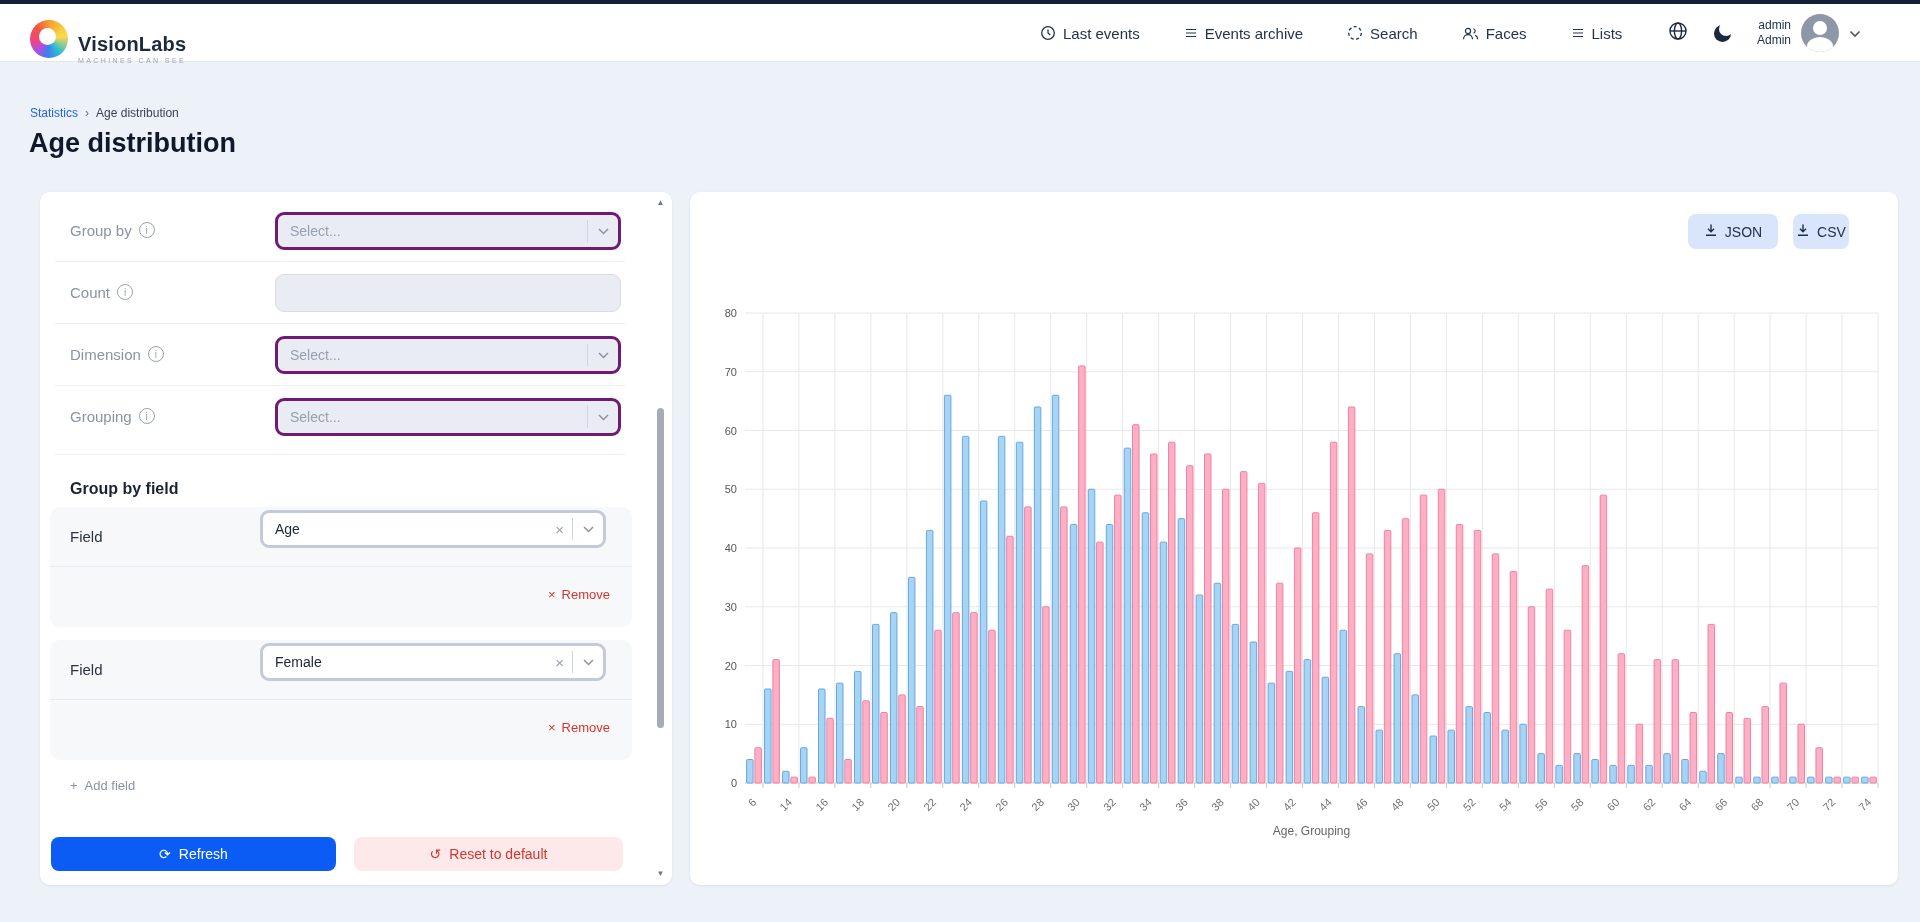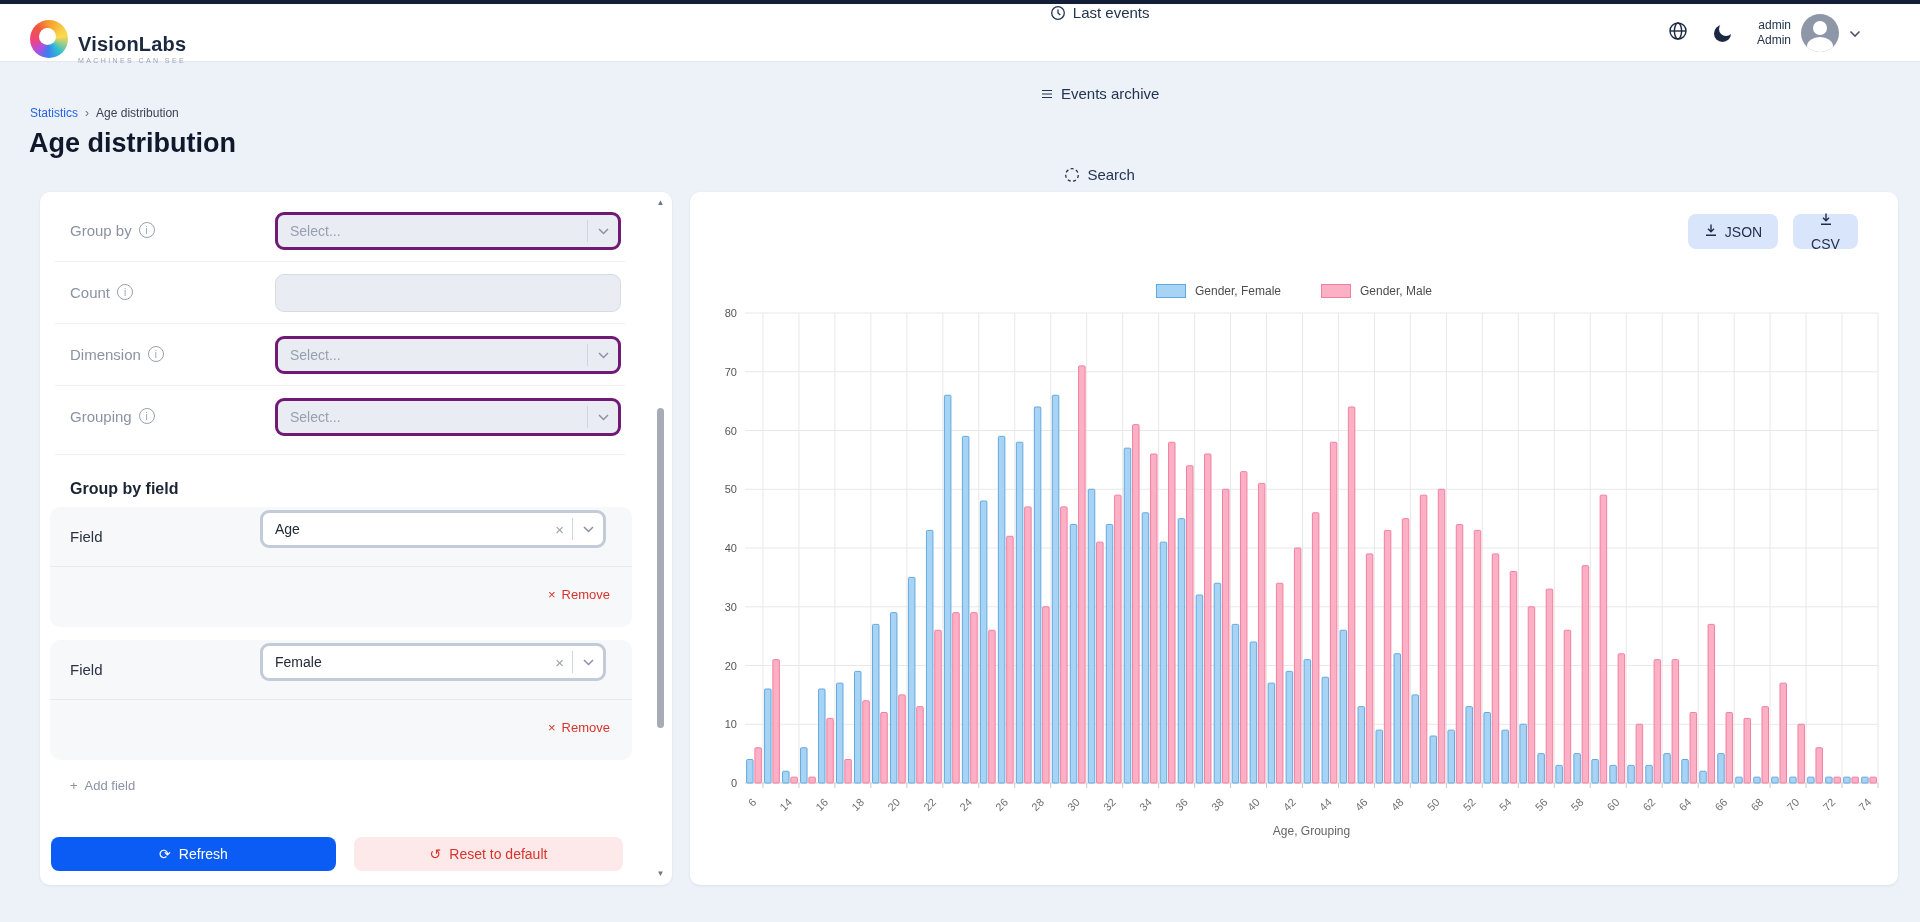--- a/index.html
+++ b/index.html
@@ -9,21 +9,21 @@
   #header { position:absolute; left:0; top:0; width:1920px; height:62px; background:#ffffff;
             border-top:4px solid #131f38; border-bottom:1px solid #e5e8f0; }
   .brand { position:absolute; left:30px; top:10px; display:flex; align-items:center; }
   .logo-ring { width:38px; height:38px; border-radius:50%; position:relative;
     background:conic-gradient(from 0deg, #f59c2f, #f7cf46 55deg, #ffd84d 80deg, #2fc0cf 140deg, #3e7df2 185deg, #b44ede 225deg, #f0447b 265deg, #f05540 315deg, #f59c2f 360deg); }
   .logo-ring::after { content:""; position:absolute; left:9px; top:8px; width:17px; height:17px; border-radius:50%; background:#ffffff; }
   .brand-text { margin-left:10px;margin-top:19px; }
   .brand-name { font-size:20px; font-weight:bold; color:#1b2940; letter-spacing:.2px; }
   .brand-tagline { font-size:7px; letter-spacing:2.4px; color:#9aa3b5; margin-top:1px; }
 
-  #nav { position:absolute; left:1040px; top:0; height:58px; display:flex; align-items:center; gap:64px;flex-direction:column; }
+  #nav { position:absolute; left:1040px; top:0; height:58px; display:flex; align-items:center; gap:44px; }
   .nav-item { display:flex; align-items:center; gap:7px; font-size:15px; color:#22344f; cursor:pointer; white-space:nowrap; }
   .nav-item svg { display:block; }
 
   .hdr-tools { position:absolute; left:1668px; top:0; height:58px; display:flex; align-items:center; gap:26px; }
   .crescent { width:17px; height:17px; border-radius:50%; background:#1b2940; position:relative; display:inline-block; }
   .crescent::after { content:""; position:absolute; left:5px; top:-3px; width:14px; height:14px; border-radius:50%; background:#ffffff; }
   .user-block { display:flex; align-items:center; gap:10px; }
   .user-names { text-align:right; font-size:12px; color:#22344f; line-height:15px; }
   .avatar { width:38px; height:38px; border-radius:50%; background:#8d97a8; position:relative; overflow:hidden; }
   .avatar::before { content:""; position:absolute; left:12px; top:7px; width:14px; height:14px; border-radius:50%; background:#ffffff; }
@@ -72,21 +72,21 @@
 
   
   .lp-scroll { position:absolute; right:7px; top:6px; width:9px; height:681px; }
   .lp-arrow { position:absolute; left:0; width:9px; font-size:8px; color:#6f7682; text-align:center; line-height:10px; cursor:pointer; }
   .lp-thumb { position:absolute; left:1px; top:210px; width:7px; height:320px; background:#a6abb5; border-radius:4px; cursor:pointer; }
 
   
   .export-btn { position:absolute; top:22px; height:35px; border-radius:8px; background:#d9e5fb; color:#1f2c4a; font-size:14px;
                 display:flex; align-items:center; justify-content:center; gap:7px; cursor:pointer; border:none; }
   #json-btn { left:998px; width:90px;text-align:center; }
-  #csv-btn  { left:1103px; width:65px;flex-direction:column; }
+  #csv-btn  { left:1103px; width:56px; }
 
   #legend { position:absolute; left:0; top:92px; width:1208px; display:flex; justify-content:center; gap:40px; }
   .legend-item { display:flex; align-items:center; gap:9px; font-size:12px; color:#4d4d4d; }
   .legend-swatch { width:30px; height:14px; border:1px solid; display:inline-block; }
 
   #chart-svg { position:absolute; left:30px; top:110px; }
   text { font-family:"Liberation Sans", sans-serif; }
 </style>
 </head>
 <body>
@@ -314,30 +314,20 @@
         </svg></span>
     <span>JSON</span>
   </button>
   <button class="export-btn" id="csv-btn">
     <span><svg width="14" height="14" viewBox="0 0 14 14" fill="none" stroke="#1f2c4a" stroke-width="1.4">
           <path d="M7 1.5v7M4 5.8 7 8.8l3-3M2 12.3h10"></path>
         </svg></span>
     <span>CSV</span>
   </button>
 
-  <div id="legend">
-    <div class="legend-item">
-      <span class="legend-swatch" style="background: rgb(167, 211, 245); border-color: rgb(100, 169, 222);"></span>
-      <span>Gender, Female</span>
-    </div>
-    <div class="legend-item">
-      <span class="legend-swatch" style="background: rgb(251, 176, 197); border-color: rgb(243, 127, 160);"></span>
-      <span>Gender, Male</span>
-    </div>
-  </div>
 
   <svg id="chart-svg" width="1170" height="540" viewBox="0 0 1170 540">
       <line x1="25" y1="481" x2="1158" y2="481" stroke="#cfcfcf" stroke-width="1"></line>
       <text x="17" y="485" text-anchor="end" font-size="11" fill="#555555">0</text>
       <line x1="25" y1="422.25" x2="1158" y2="422.25" stroke="#e8e8e8" stroke-width="1"></line>
       <text x="17" y="426.25" text-anchor="end" font-size="11" fill="#555555">10</text>
       <line x1="25" y1="363.5" x2="1158" y2="363.5" stroke="#e8e8e8" stroke-width="1"></line>
       <text x="17" y="367.5" text-anchor="end" font-size="11" fill="#555555">20</text>
       <line x1="25" y1="304.75" x2="1158" y2="304.75" stroke="#e8e8e8" stroke-width="1"></line>
       <text x="17" y="308.75" text-anchor="end" font-size="11" fill="#555555">30</text>

